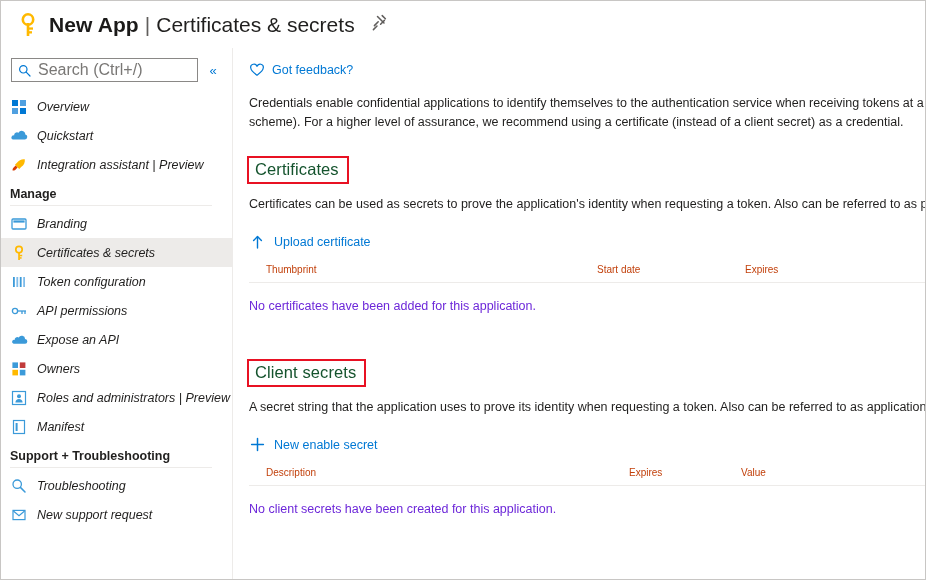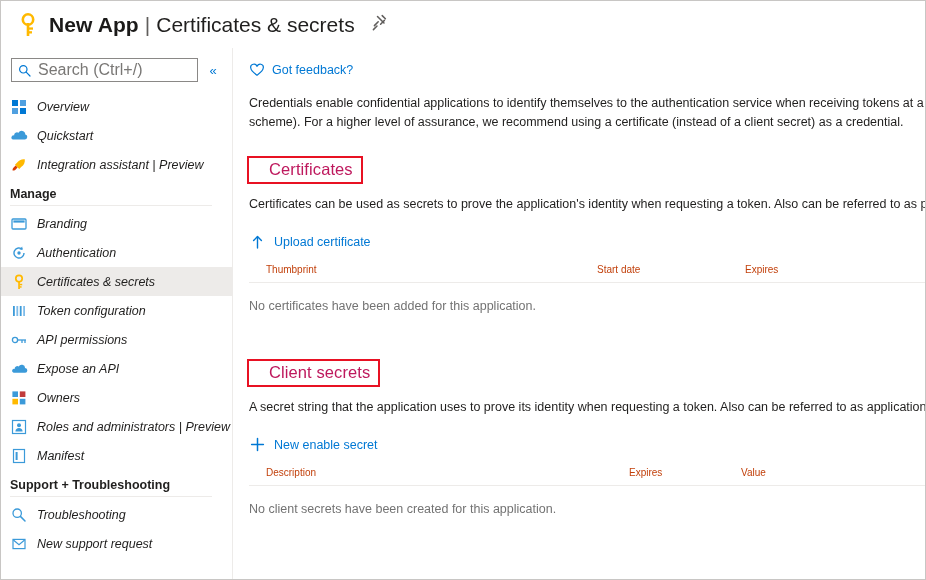--- a/index.html
+++ b/index.html
@@ -185,24 +185,23 @@
   .intro .l2 { display: block; }
 
   .section-title-box {
     display: inline-block;
     border: 2px solid #e81123;
     padding: 2px 8px 3px 6px;
     margin: 24px 0 0 -2px;
   }
   .section-title {
     font-size: 16.5px;
-    color: #be185d;
+    color: #14532d;
     font-weight: normal;
     letter-spacing: 0.1px;
-    margin-left: 14px;
   }
   .section-desc {
     font-size: 12.5px;
     color: #201f1e;
     margin-top: 13px;
     white-space: nowrap;
   }
   .cmd-row {
     display: flex;
     align-items: center;
@@ -223,21 +222,21 @@
   .tbl-head {
     display: flex;
     border-bottom: 1px solid #edebe9;
     padding-bottom: 7px;
     font-weight: normal;
     font-size: 10px;
     color: #c2410c;
   }
   .tbl-empty {
     font-size: 12.5px;
-    color: #737373;
+    color: #6d28d9;
     padding-top: 16px;
   }
   .col-a { width: 348px; padding-left: 17px; }
   .col-b { width: 148px; }
   .col-c { width: 140px; }
 
   .col-d { width: 380px; padding-left: 17px; }
   .col-e { width: 112px; }
   .col-f { width: 120px; }
 
@@ -329,30 +328,20 @@
       <div class="nav-item">
         <span class="ico">
           <svg width="16" height="16" viewBox="0 0 16 16">
             <rect x="1" y="3" width="14" height="10" rx="1" fill="none" stroke="#3b9ad9" stroke-width="1.3"></rect>
             <rect x="2.4" y="4.4" width="11.2" height="2.2" fill="#3b9ad9"></rect>
           </svg>
         </span>
         <span>Branding</span>
       </div>
 
-      <div class="nav-item">
-        <span class="ico">
-          <svg width="16" height="16" viewBox="0 0 16 16">
-            <path d="M13 8 a5 5 0 1 1 -1.6 -3.7" fill="none" stroke="#3b9ad9" stroke-width="1.4"></path>
-            <path d="M11.2 1.6 l.4 3.2 -3.2 -.2 z" fill="#3b9ad9"></path>
-            <circle cx="8" cy="8" r="1.7" fill="#3b9ad9"></circle>
-          </svg>
-        </span>
-        <span>Authentication</span>
-      </div>
 
       <div class="nav-item selected">
         <span class="ico">
           <svg width="16" height="16" viewBox="0 0 16 16">
             <circle cx="8" cy="4.6" r="3.2" fill="none" stroke="#ffb900" stroke-width="1.7"></circle>
             <rect x="7.2" y="7.2" width="1.7" height="7.8" fill="#ffb900"></rect>
             <rect x="8.6" y="9.8" width="2.6" height="1.5" fill="#ffb900"></rect>
             <rect x="8.6" y="12.2" width="2" height="1.5" fill="#ffb900"></rect>
           </svg>
         </span>

